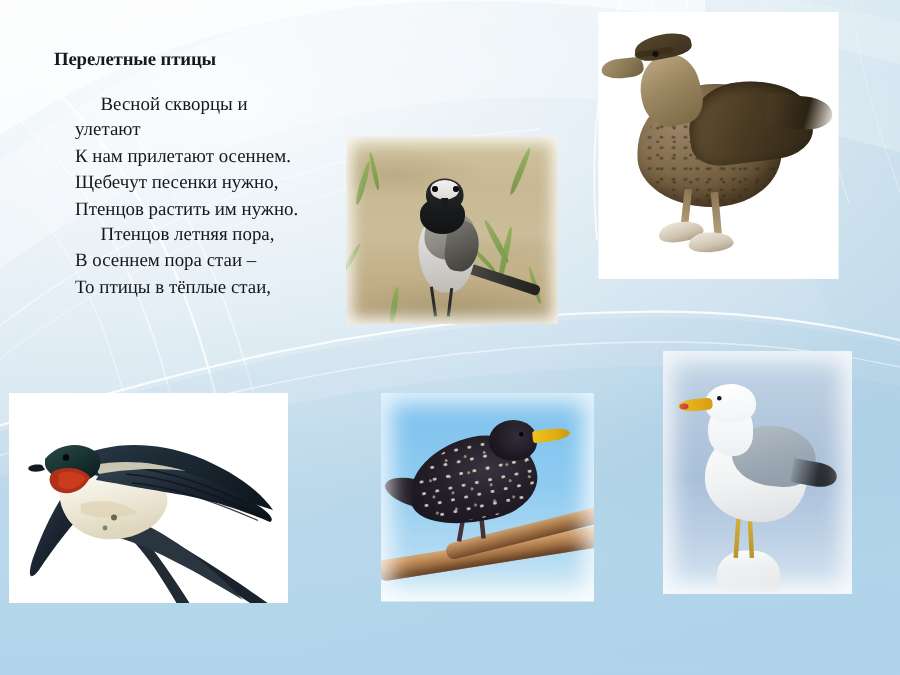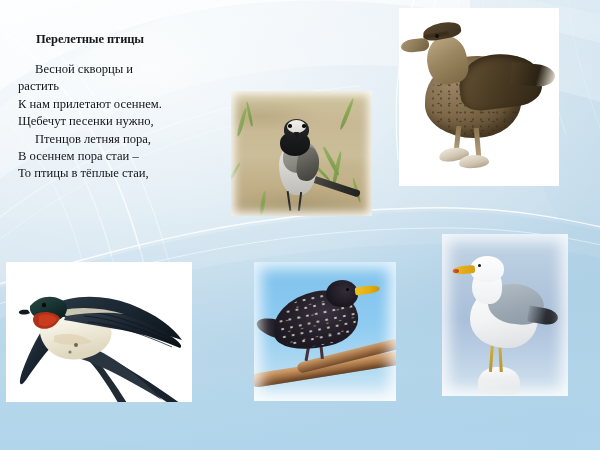--- a/index.html
+++ b/index.html
@@ -66,20 +66,21 @@
 
   .poem-body {
     margin: 0;
     font-size: 12.6px;
     line-height: 17.4px;
     color: #14171b;
   }
 
   .poem-line {
     white-space: nowrap;
+    margin-left: 32px;
   }
   .poem-line.indent {
     padding-left: 17px;
   }
 
   
   .photo {
     position: absolute;
     overflow: hidden;
     z-index: 5;
@@ -549,23 +550,24 @@
     <rect x="0" y="392" width="600" height="58" fill="#aed3e9" opacity="0.30"></rect>
   </svg>
 
   <div class="bg-vignette"></div>
   <div class="bg-bottom-haze"></div>
 
   <div class="poem-block">
     <div class="poem-title">Перелетные птицы</div>
     <div class="poem-body">
       <div class="poem-line indent">Весной скворцы и</div>
-      <div class="poem-line">растить</div>
+      <div class="poem-line">улетают</div>
       <div class="poem-line">К нам прилетают осеннем.</div>
       <div class="poem-line">Щебечут песенки нужно,</div>
+      <div class="poem-line">Птенцов растить им нужно.</div>
       <div class="poem-line indent">Птенцов летняя пора,</div>
       <div class="poem-line">В осеннем пора стаи –</div>
       <div class="poem-line">То птицы в тёплые стаи,</div>
     </div>
   </div>
 
   <div class="photo" id="photo-duck" title="Кряква">
     <div class="photo-inner">
       <div class="duck-body"></div>
       <div class="duck-speckle"></div>

